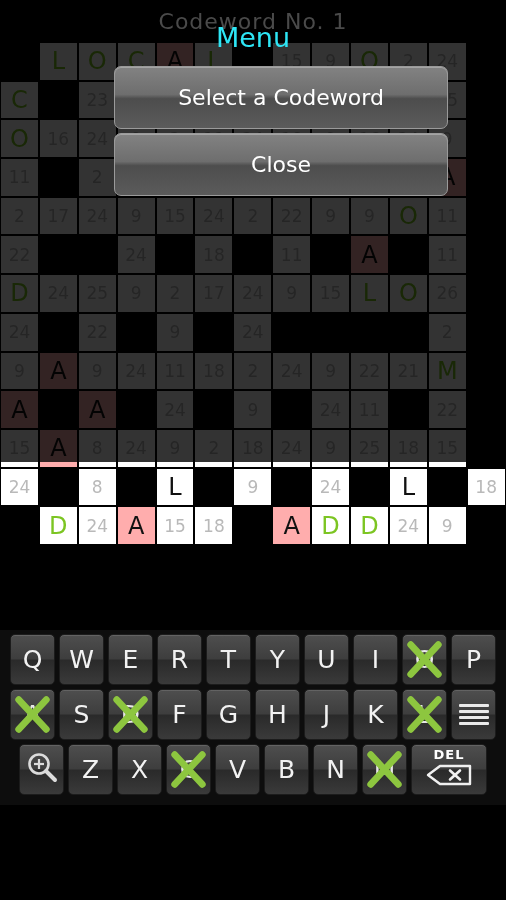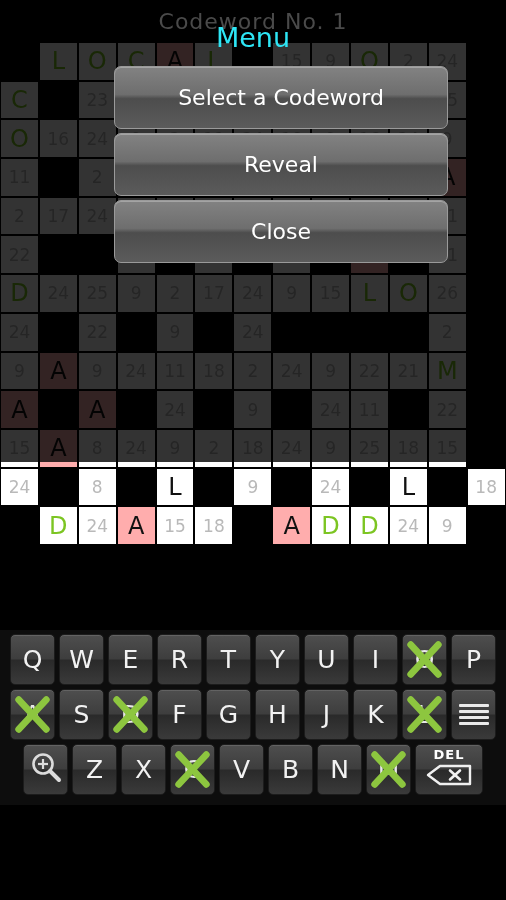--- a/index.html
+++ b/index.html
@@ -129,21 +129,21 @@
     border-radius: 5px;
     border: 1px solid #1c1c1c;
     background: linear-gradient(to bottom, #4e4e4e 0%, #3e3e3e 48%, #2a2a2a 52%, #3a3a3a 100%);
     display: flex; align-items: center; justify-content: center;
     color: #f2f2f2;
     font-size: 25px;
     font-family: "DejaVu Sans", sans-serif;
     cursor: pointer;
     box-shadow: inset 0 1px 0 rgba(255,255,255,0.12);
   }
-  .key.wide { width: 68px; }
+  .key.wide { width: 76px; }
   .key .kx {
     position: absolute;
     left: 0; top: 0; width: 100%; height: 100%;
     pointer-events: none;
   }
   .key .kx svg { width: 100%; height: 100%; display: block; }
   .key.used { color: #e8e8e8; }
   .hamburger { display: flex; flex-direction: column; gap: 3px; width: 30px; }
   .hamburger i { display: block; height: 3px; background: #eaeaea; border-radius: 1px; }
   .del-label { font-size: 13px; font-weight: bold; letter-spacing: 1px; color:#fff; }
@@ -571,23 +571,20 @@
         <div class="cell block"></div>
       </div>
     <div class="dim"></div>
   </div>
 
   <div class="menu-label">Menu</div>
 
   <div class="menu-panel" id="menu-panel">
       <div class="menu-btn">
         <span>Select a Codeword</span>
-      </div>
-      <div class="menu-btn">
-        <span>Reveal</span>
       </div>
       <div class="menu-btn">
         <span>Close</span>
       </div>
     </div>
 
   <div class="gap"></div>
 
   <div class="keyboard" id="keyboard">
       <div class="krow">

